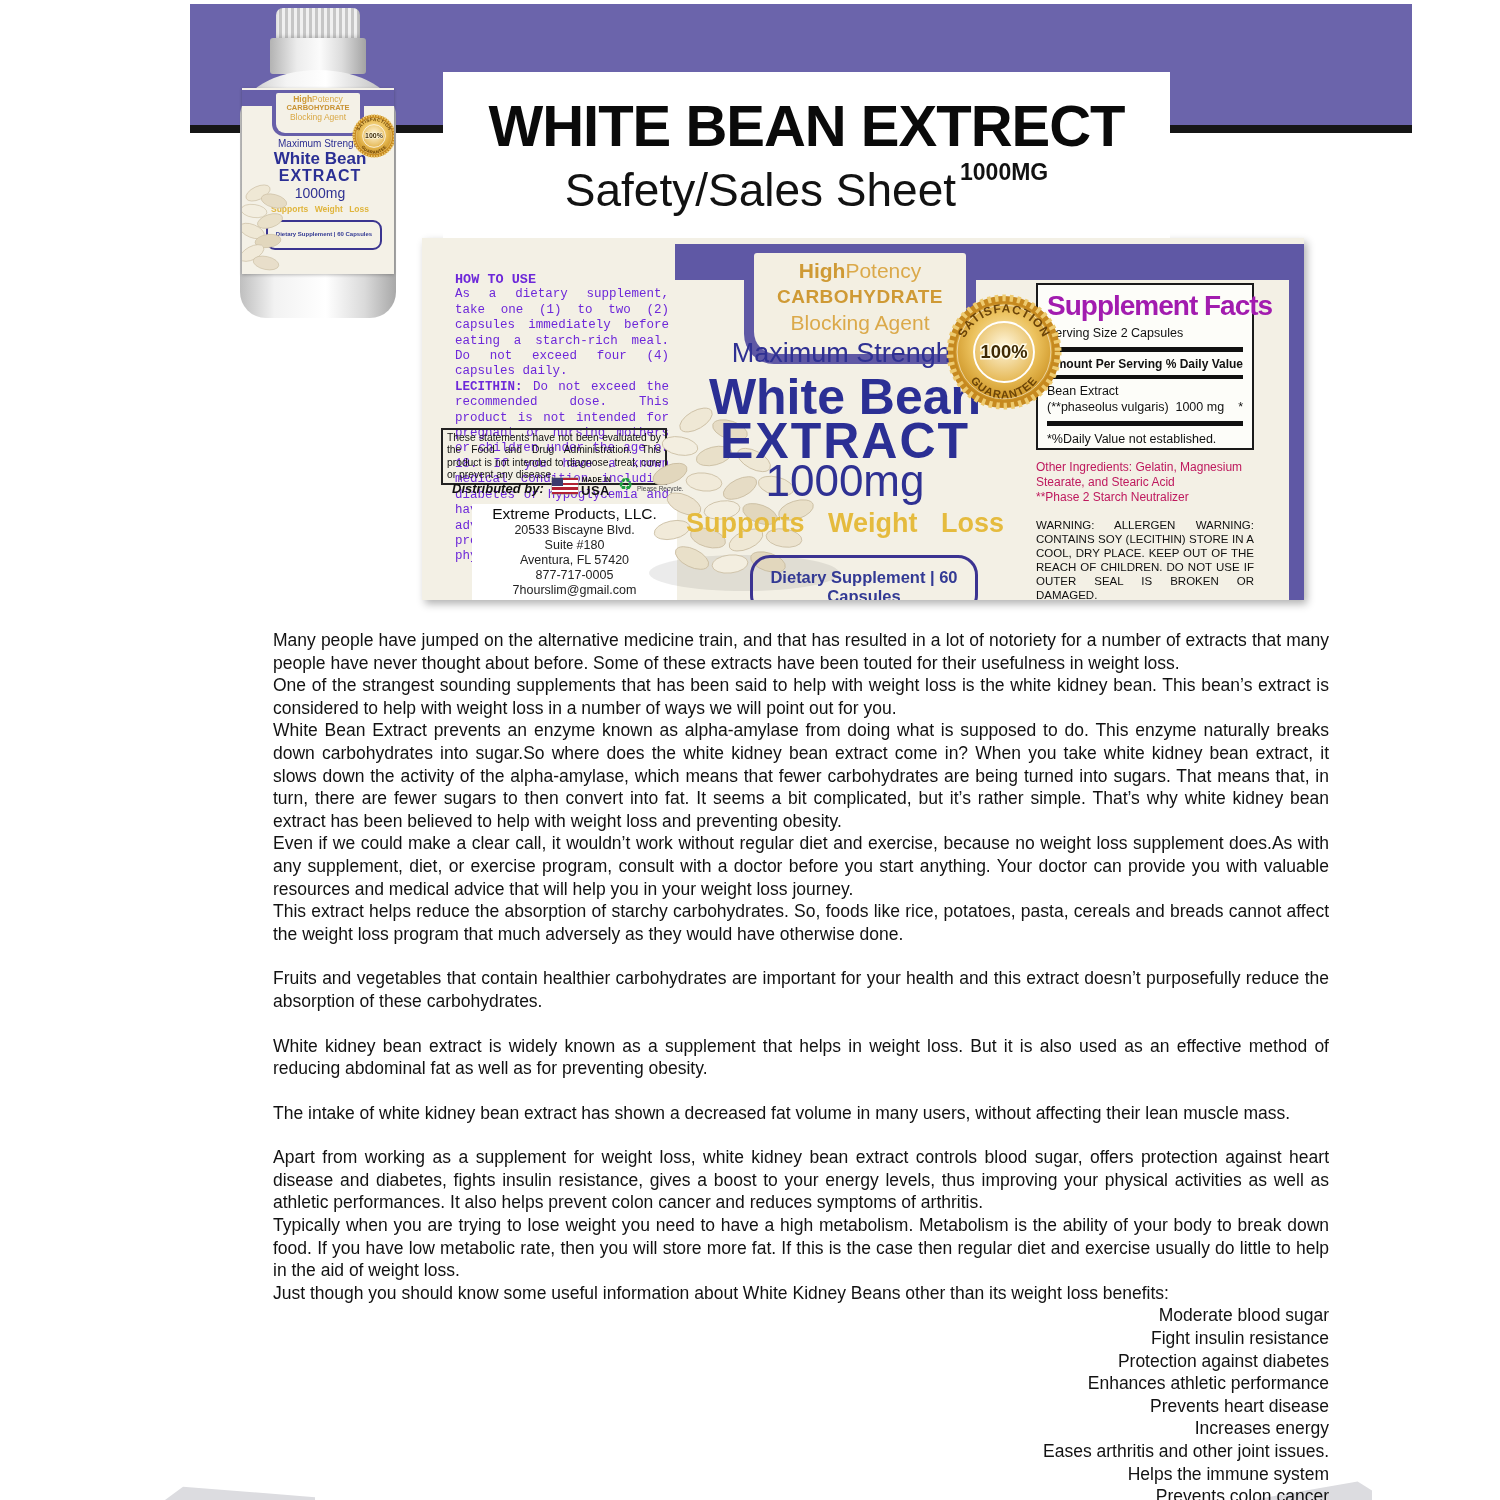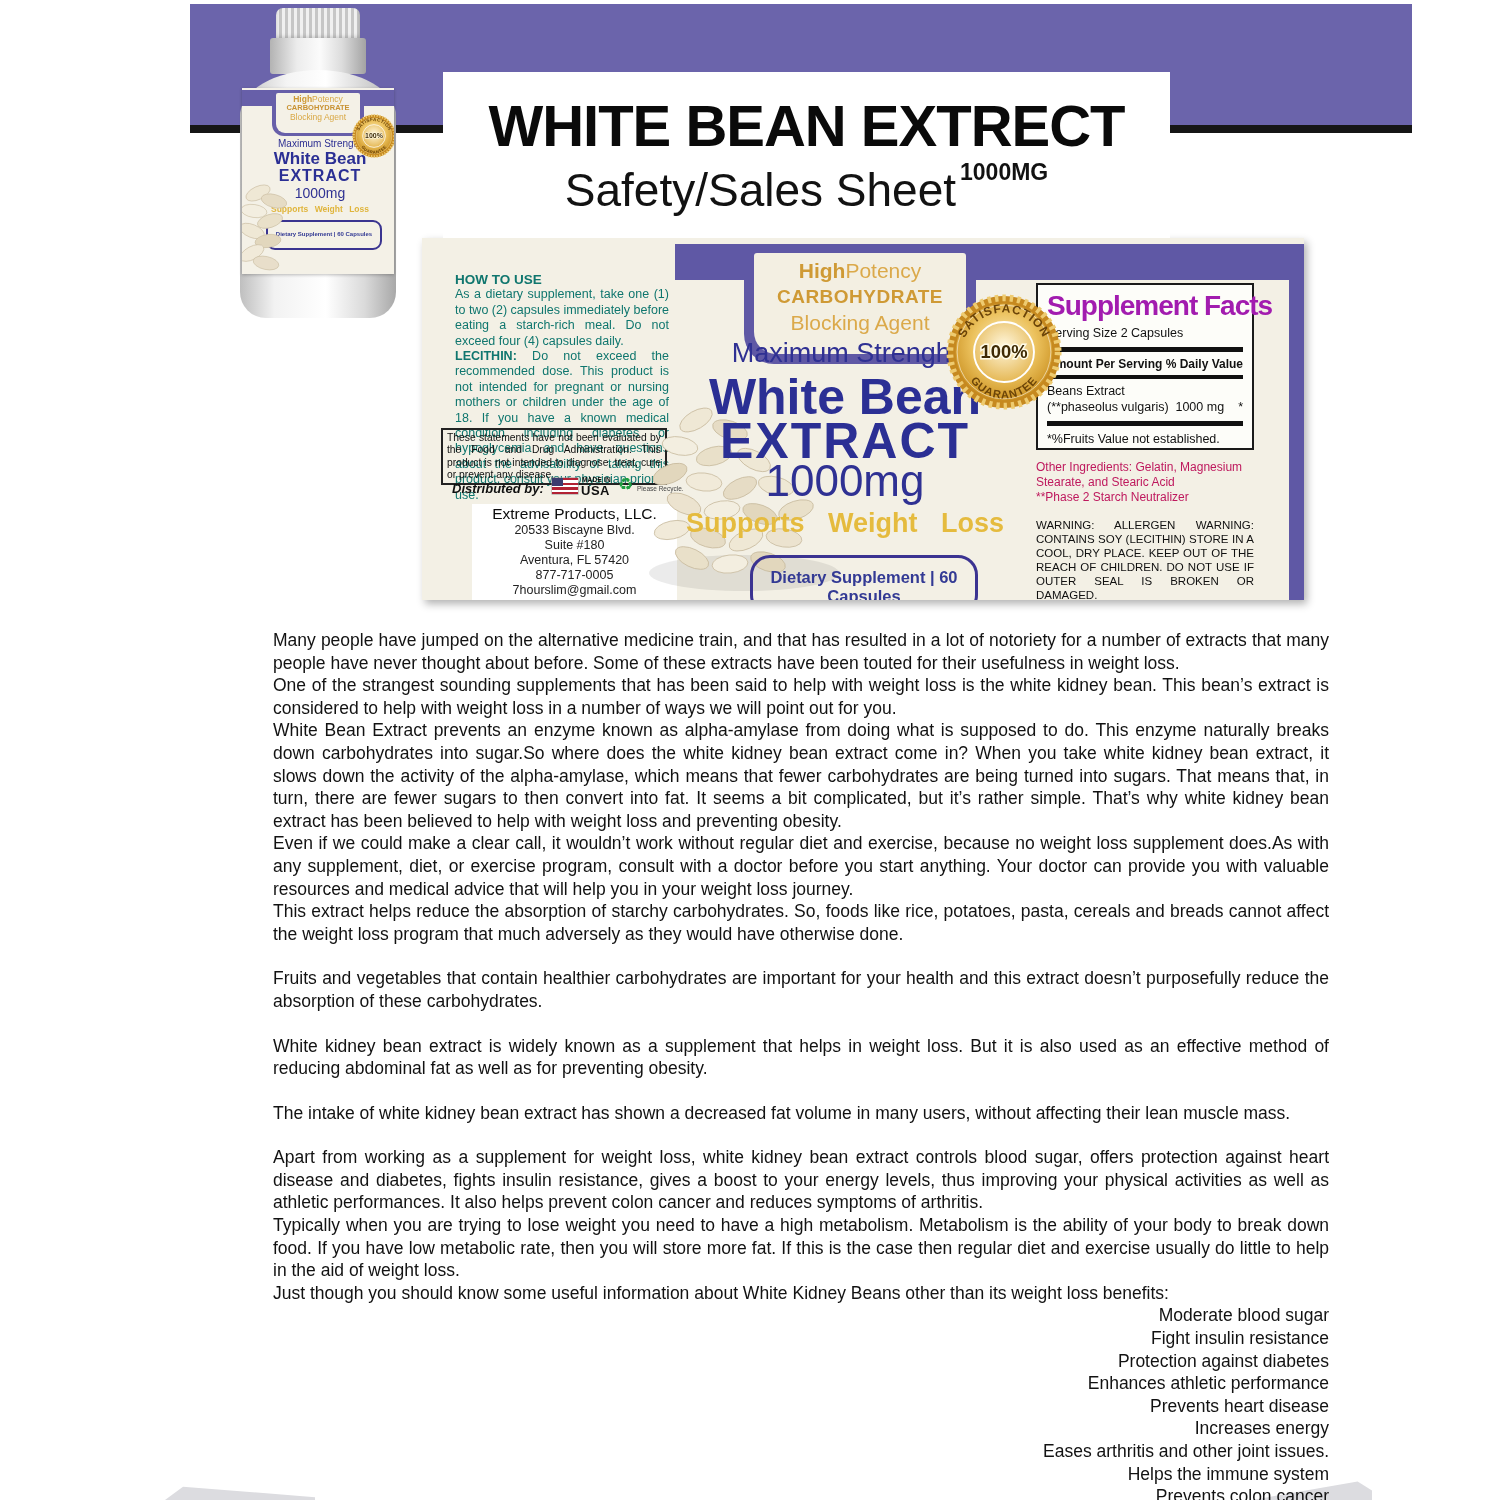--- a/index.html
+++ b/index.html
@@ -60,21 +60,21 @@
   .lp-mg{left:238px;top:218px;width:370px;text-align:center;font-size:44px;color:#2f3193;z-index:3;}
   .lp-sup{left:238px;top:270px;width:370px;text-align:center;font-size:27px;font-weight:bold;color:#e5bb3e;word-spacing:16px;z-index:3;}
   .lp-diet{left:328px;top:317px;width:228px;height:60px;border:3px solid #3b3391;border-radius:20px;
     text-align:center;font-size:16.5px;font-weight:bold;color:#333a94;padding-top:10px;box-sizing:border-box;z-index:3;}
   .beans-big{left:222px;top:130px;width:205px;height:230px;z-index:2;}
   .seal-big{left:524px;top:56px;width:116px;height:116px;z-index:5;}
   .seal-mini{left:110px;top:26px;width:44px;height:44px;z-index:5;}
   .beans-mini{left:-2px;top:77px;width:64px;height:112px;z-index:4;}
 
   
-  .howto{left:33px;top:34px;width:214px;font-size:12.5px;line-height:15.4px;text-align:justify;color:#0f766e;}
+  .howto{left:33px;top:34px;width:214px;font-size:12.5px;line-height:15.4px;text-align:justify;color:#6d28d9;font-family:Liberation Mono, monospace;}
   .howto-title{font-weight:bold;font-size:13.5px;text-align:left;}
   .fda{left:19px;top:190px;width:226px;border:2px solid #222;padding:2px 4px;font-size:10.3px;
     line-height:12.3px;text-align:justify;box-sizing:border-box;color:#101010;}
   .dist-label{left:30px;top:243px;font-style:italic;font-weight:bold;font-size:13px;}
   .flag{left:130px;top:240px;width:26px;height:16px;
     background:repeating-linear-gradient(#b22234 0 2.3px,#fff 2.3px 4.6px);box-shadow:0 0 0 .5px #999;}
   .flag::before{content:"";position:absolute;left:0;top:0;width:11px;height:8px;background:#3c3b6e;}
   .madein{left:160px;top:238px;font-size:6.5px;font-weight:bold;letter-spacing:.2px;}
   .usa{left:159px;top:245px;font-size:13px;font-weight:900;letter-spacing:.5px;}
   .recycle{left:196px;top:238px;font-size:17px;color:#1f9e40;line-height:1;}
@@ -281,28 +281,28 @@
 
     <div class="abs facts">
       <div class="facts-title">Supplement Facts</div>
       <div class="facts-serving">Serving Size 2 Capsules</div>
       <div class="bar5"></div>
       <div class="facts-cols">
         <span>Amount Per Serving</span>
         <span>% Daily Value</span>
       </div>
       <div class="bar4"></div>
-      <div class="facts-row1">Beans Extract</div>
+      <div class="facts-row1">Bean Extract</div>
       <div class="facts-row2">
         <span class="fr-name">(**phaseolus vulgaris)</span>
         <span>1000 mg</span>
         <span class="fr-star">*</span>
       </div>
       <div class="bar5"></div>
-      <div class="facts-foot">*%Fruits Value not established.</div>
+      <div class="facts-foot">*%Daily Value not established.</div>
     </div>
     <div class="abs other-ing">
       <div>Other Ingredients: Gelatin, Magnesium Stearate, and Stearic Acid</div>
       <div>**Phase 2 Starch Neutralizer</div>
     </div>
     <div class="abs lp-warning">WARNING: ALLERGEN WARNING: CONTAINS SOY (LECITHIN) STORE IN A COOL, DRY PLACE. KEEP OUT OF THE REACH OF CHILDREN. DO NOT USE IF OUTER SEAL IS BROKEN OR DAMAGED.</div>
   </div>
 
   <div class="abs article">
     <p>Many people have jumped on the alternative medicine train, and that has resulted in a lot of notoriety for a number of extracts that many people have never thought about before. Some of these extracts have been touted for their usefulness in weight loss.</p>

